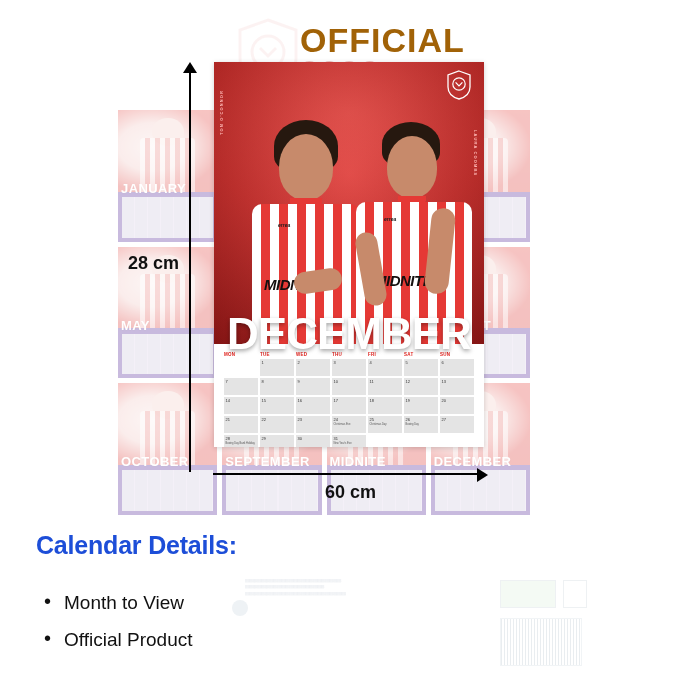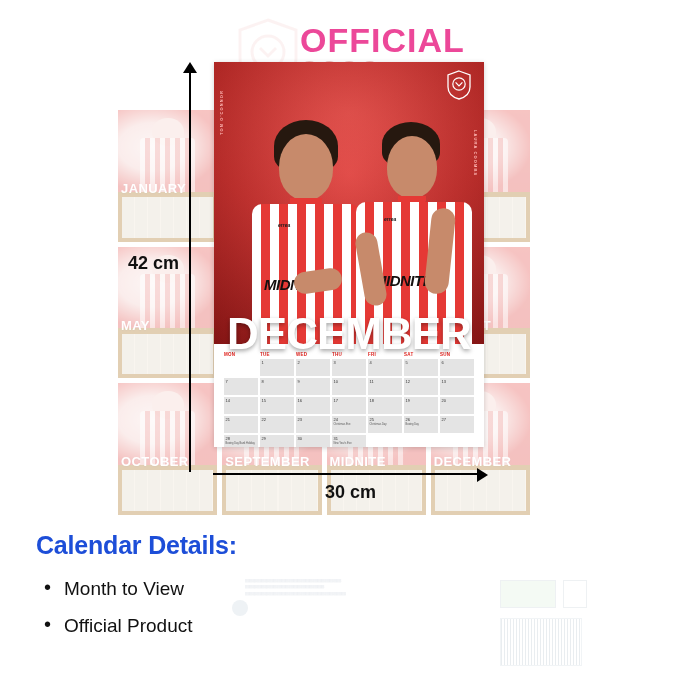--- a/index.html
+++ b/index.html
@@ -8,21 +8,21 @@
     background:#ffffff;
     font-family:"Liberation Sans", sans-serif;
     position:relative;
   }
   #stage { position:absolute; inset:0; }
 
   
   .bg-wrap{ position:absolute; left:118px; top:110px; width:412px; height:405px; opacity:.30; }
   .bg-grid{ display:grid; grid-template-columns:repeat(4,1fr); grid-template-rows:repeat(3,1fr);
             gap:5px; width:100%; height:100%; }
-  .bg-page{ position:relative; background:#a16207; overflow:hidden; }
+  .bg-page{ position:relative; background:#4c1d95; overflow:hidden; }
   .bg-page .ph{ position:absolute; left:0; right:0; top:0; height:62%;
                 background:
                   radial-gradient(ellipse at 35% 45%, rgba(250,235,232,.95) 0%, rgba(243,212,208,.9) 38%, rgba(226,60,55,.55) 72%),
                   linear-gradient(180deg,#e8413c 0%, #d32a27 100%);
   }
   .bg-page .ph:after{
     content:""; position:absolute; left:22%; right:22%; bottom:0; top:34%;
     background:repeating-linear-gradient(90deg,#fff 0 5px, #e0403c 5px 10px);
     opacity:.55; border-radius:4px 4px 0 0;
   }
@@ -37,21 +37,21 @@
   }
   .bg-page .mgrid{ position:absolute; left:4px; right:4px; top:66%; bottom:4px;
     background:
       repeating-linear-gradient(90deg,#eee 0 13%, #fff 13% 14.3%),
       repeating-linear-gradient(180deg,#eee 0 22%, #fff 22% 25%);
     opacity:.8;
   }
 
   
   .official-head{ position:absolute; left:300px; top:24px; }
-  .official-head .l1{ font-size:34px; font-weight:800; letter-spacing:1px; color:#ec4899; line-height:.95; }
+  .official-head .l1{ font-size:34px; font-weight:800; letter-spacing:1px; color:#a16207; line-height:.95; }
   .official-head .l2{ font-size:34px; font-weight:800; letter-spacing:1px; color:#f0c8c6; line-height:.95; }
   .ghost-crest{
     position:absolute; left:236px; top:18px; width:64px; height:72px;
     opacity:.22;
   }
 
   
   .cover{ position:absolute; left:214px; top:62px; width:270px; height:385px;
           background:#fff; box-shadow:0 1px 5px rgba(0,0,0,.18); overflow:hidden; }
   .cover .photo{
@@ -108,21 +108,21 @@
   .vlabel{ position:absolute; left:128px; top:253px; font-size:18px; font-weight:800; color:#111; }
   .hline{ position:absolute; left:213px; top:473px; width:266px; height:2px; background:#000; }
   .hhead{ position:absolute; left:477px; top:468px; width:0; height:0;
           border-top:7px solid transparent; border-bottom:7px solid transparent;
           border-left:11px solid #000; }
   .hlabel{ position:absolute; left:325px; top:482px; font-size:18px; font-weight:800; color:#111; }
 
   
   .details{ position:absolute; left:36px; top:531px; }
   .details h2{ font-size:25px; font-weight:800; color:#1d4ed8; letter-spacing:-.2px; }
-  .details ul{ list-style:none; margin-top:18px; }
+  .details ul{ list-style:none; margin-top:32px; }
   .details li{ position:relative; padding-left:28px; font-size:19px; color:#111; margin-bottom:15px; }
   .details li:before{ content:"•"; position:absolute; left:8px; top:-2px; font-size:20px; }
 
   
   .backtext{ position:absolute; left:245px; top:578px; width:230px;
              font-size:3.4px; color:#cfd6de; line-height:1.9; }
   .ecolabel{ position:absolute; left:500px; top:580px; width:56px; height:28px;
              border:1px solid #eef1f3; background:#f4faf4; }
   .ecolabel2{ position:absolute; left:563px; top:580px; width:24px; height:28px;
               border:1px solid #eef1f3; }
@@ -360,25 +360,25 @@
           <div class="cell">
             <div class="num">31</div>
             <div class="note">New Year's Eve</div>
           </div>
         </div>
     </div>
   </div>
 
   <div class="vhead"></div>
   <div class="vline"></div>
-  <div class="vlabel">42 cm</div>
+  <div class="vlabel">28 cm</div>
 
   <div class="hline"></div>
   <div class="hhead"></div>
-  <div class="hlabel">30 cm</div>
+  <div class="hlabel">60 cm</div>
 
   <div class="sbullet"></div>
   <div class="backtext">
     ▒▒▒▒▒▒▒▒▒▒▒▒▒▒▒▒▒▒▒▒▒▒▒▒▒▒▒▒▒▒▒▒▒▒▒▒▒▒▒▒<br>▒▒▒▒▒▒▒▒▒▒▒▒▒▒▒▒▒▒▒▒▒▒▒▒▒▒▒▒▒▒▒▒▒<br>▒▒▒▒▒▒▒▒▒▒▒▒▒▒▒▒▒▒▒▒▒▒▒▒▒▒▒▒▒▒▒▒▒▒▒▒▒▒▒▒▒▒
   </div>
   <div class="ecolabel"></div>
   <div class="ecolabel2"></div>
   <div class="barcode"></div>
 
   <div class="details">

